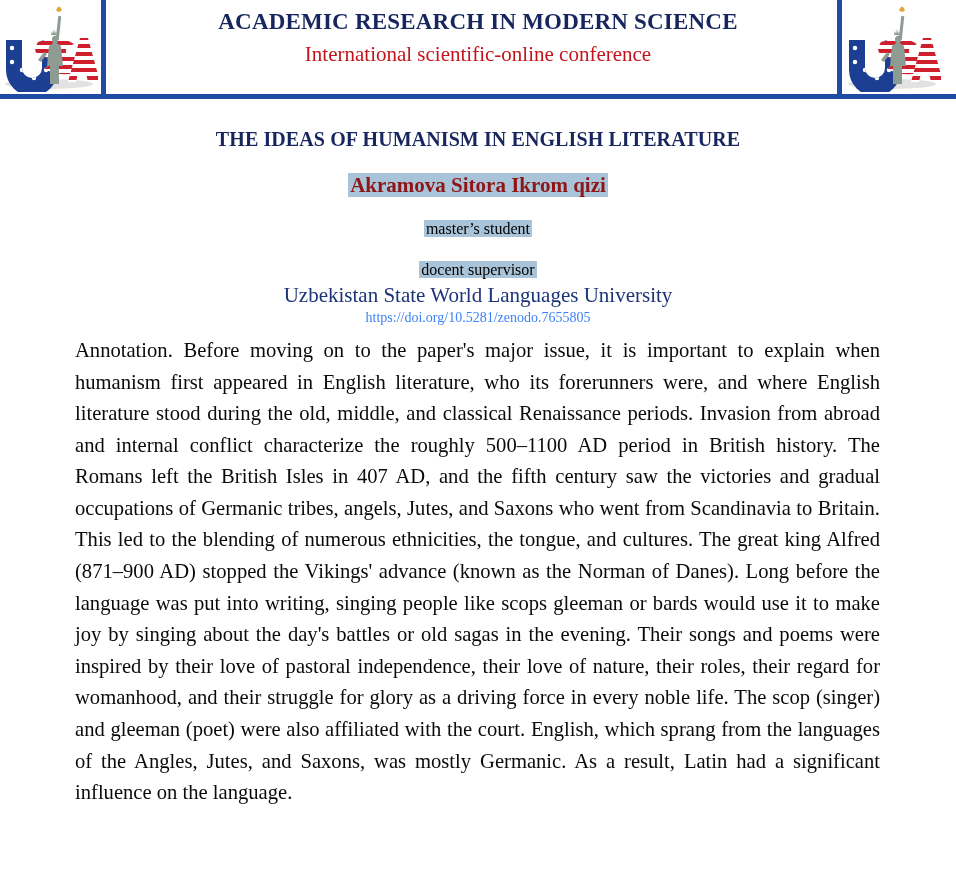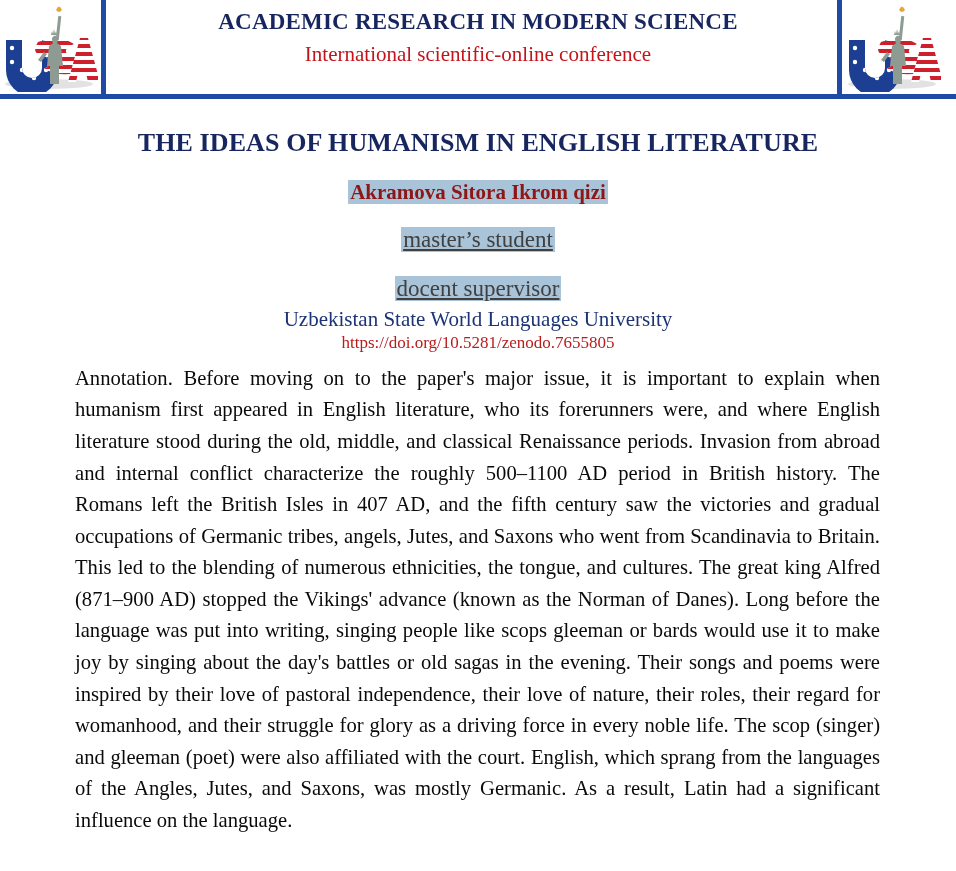--- a/index.html
+++ b/index.html
@@ -75,53 +75,52 @@
     white-space: nowrap;
   }
 
   
   .masthead {
     text-align: center;
     margin-top: 12px;
   }
   .paper-title {
     font-weight: bold;
-    font-size: 26px;
+    font-size: 20px;
     color: #17265e;
     letter-spacing: .1px;
     line-height: 1.18;
     white-space: nowrap;
   }
   .author-line {
     margin-top: 21px;
     line-height: 1.22;
   }
   .hl {
     background: #a9c4d8;
     padding: 0 2px;
   }
   .author-name {
     font-weight: bold;
     font-size: 21px;
     color: #8f1616;
   }
   .author-role {
-    font-size: 23px;
-    color: #404040;
-    text-decoration: underline;
+    font-size: 16px;
+    color: #000000;
   }
   .affil {
     margin-top: 4px;
     font-size: 21px;
     color: #1c3377;
     line-height: 1.22;
   }
   .doi {
-    font-size: 17px;
-    color: #b91c1c;
+    font-size: 14px;
+    color: #3b82f6;
     line-height: 1.22;
   }
 
   
   .abstract {
     margin: 9px 76px 0 75px;
     font-size: 20.6px;
     line-height: 31.6px;
     text-align: justify;
     text-justify: inter-word;

